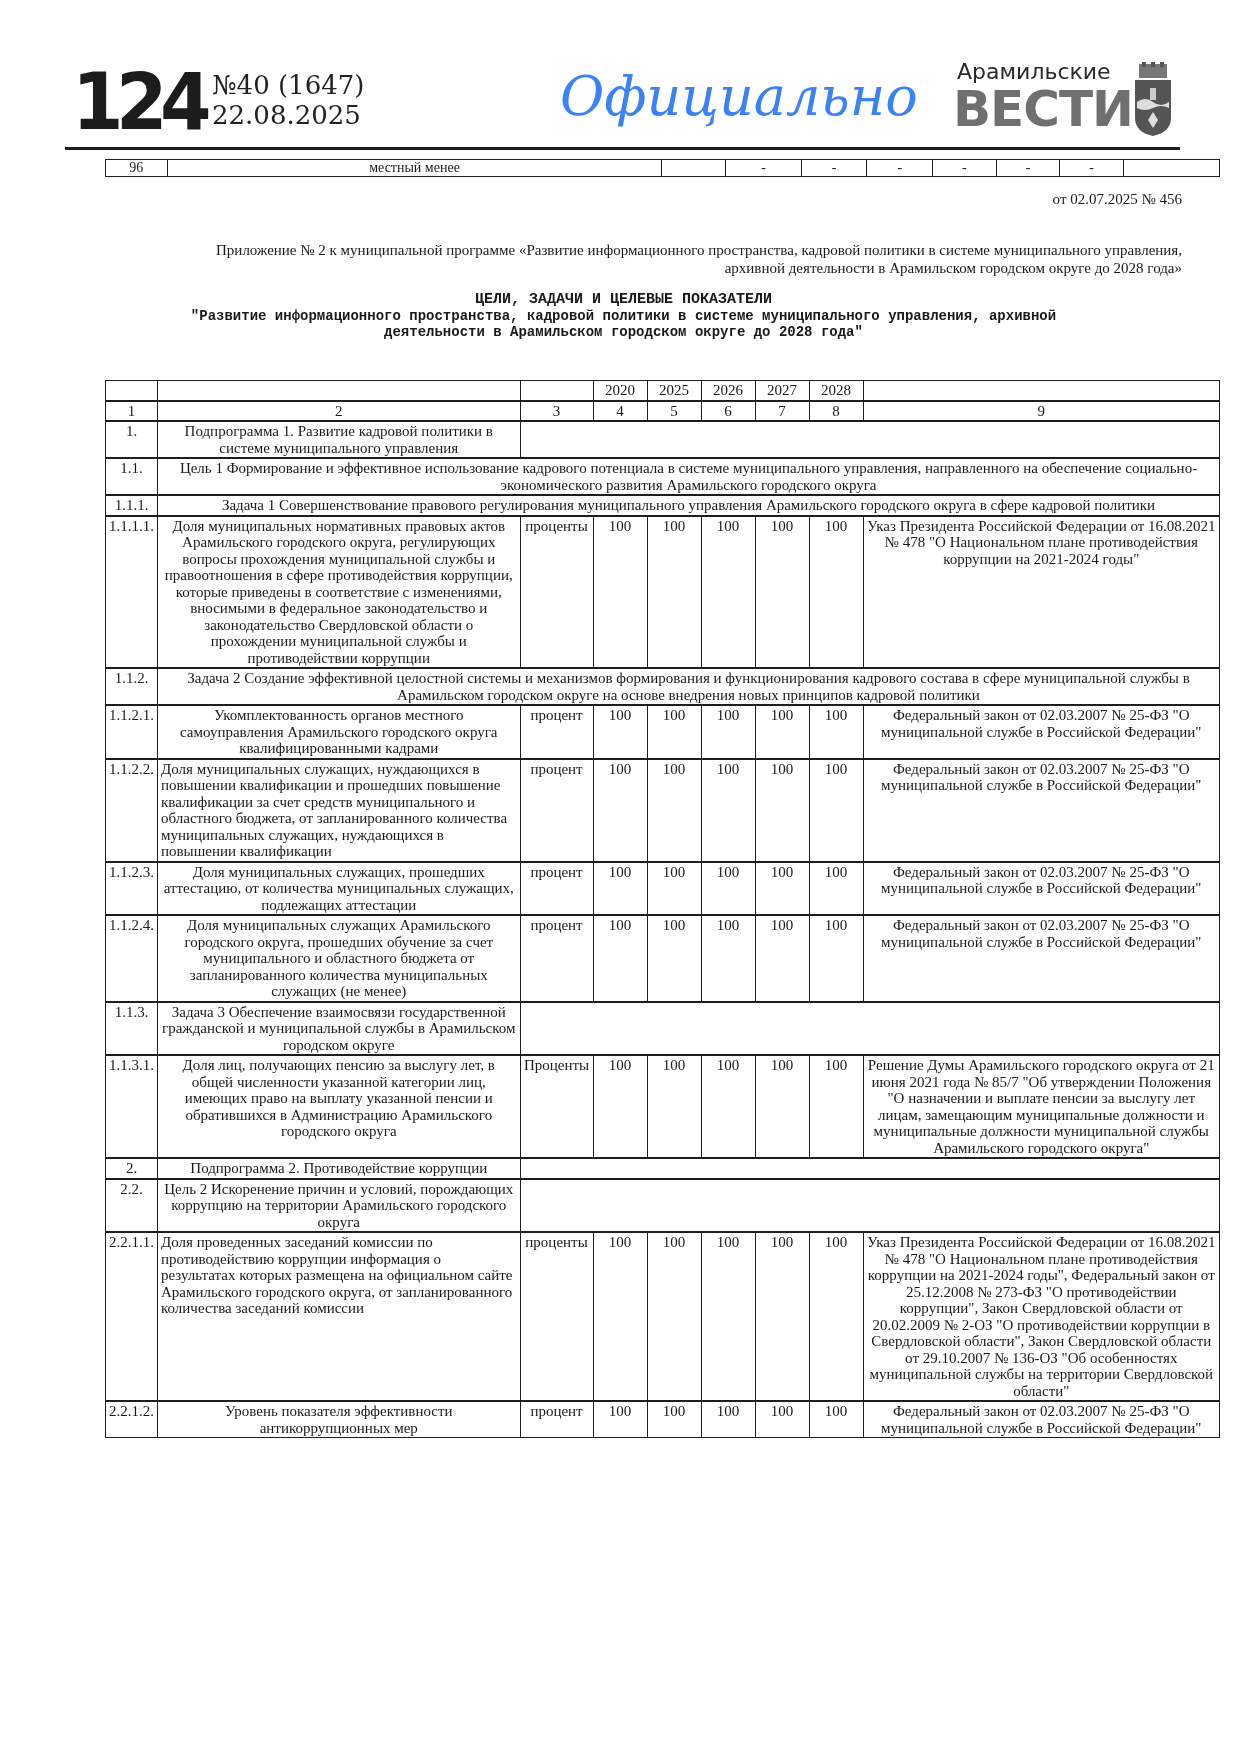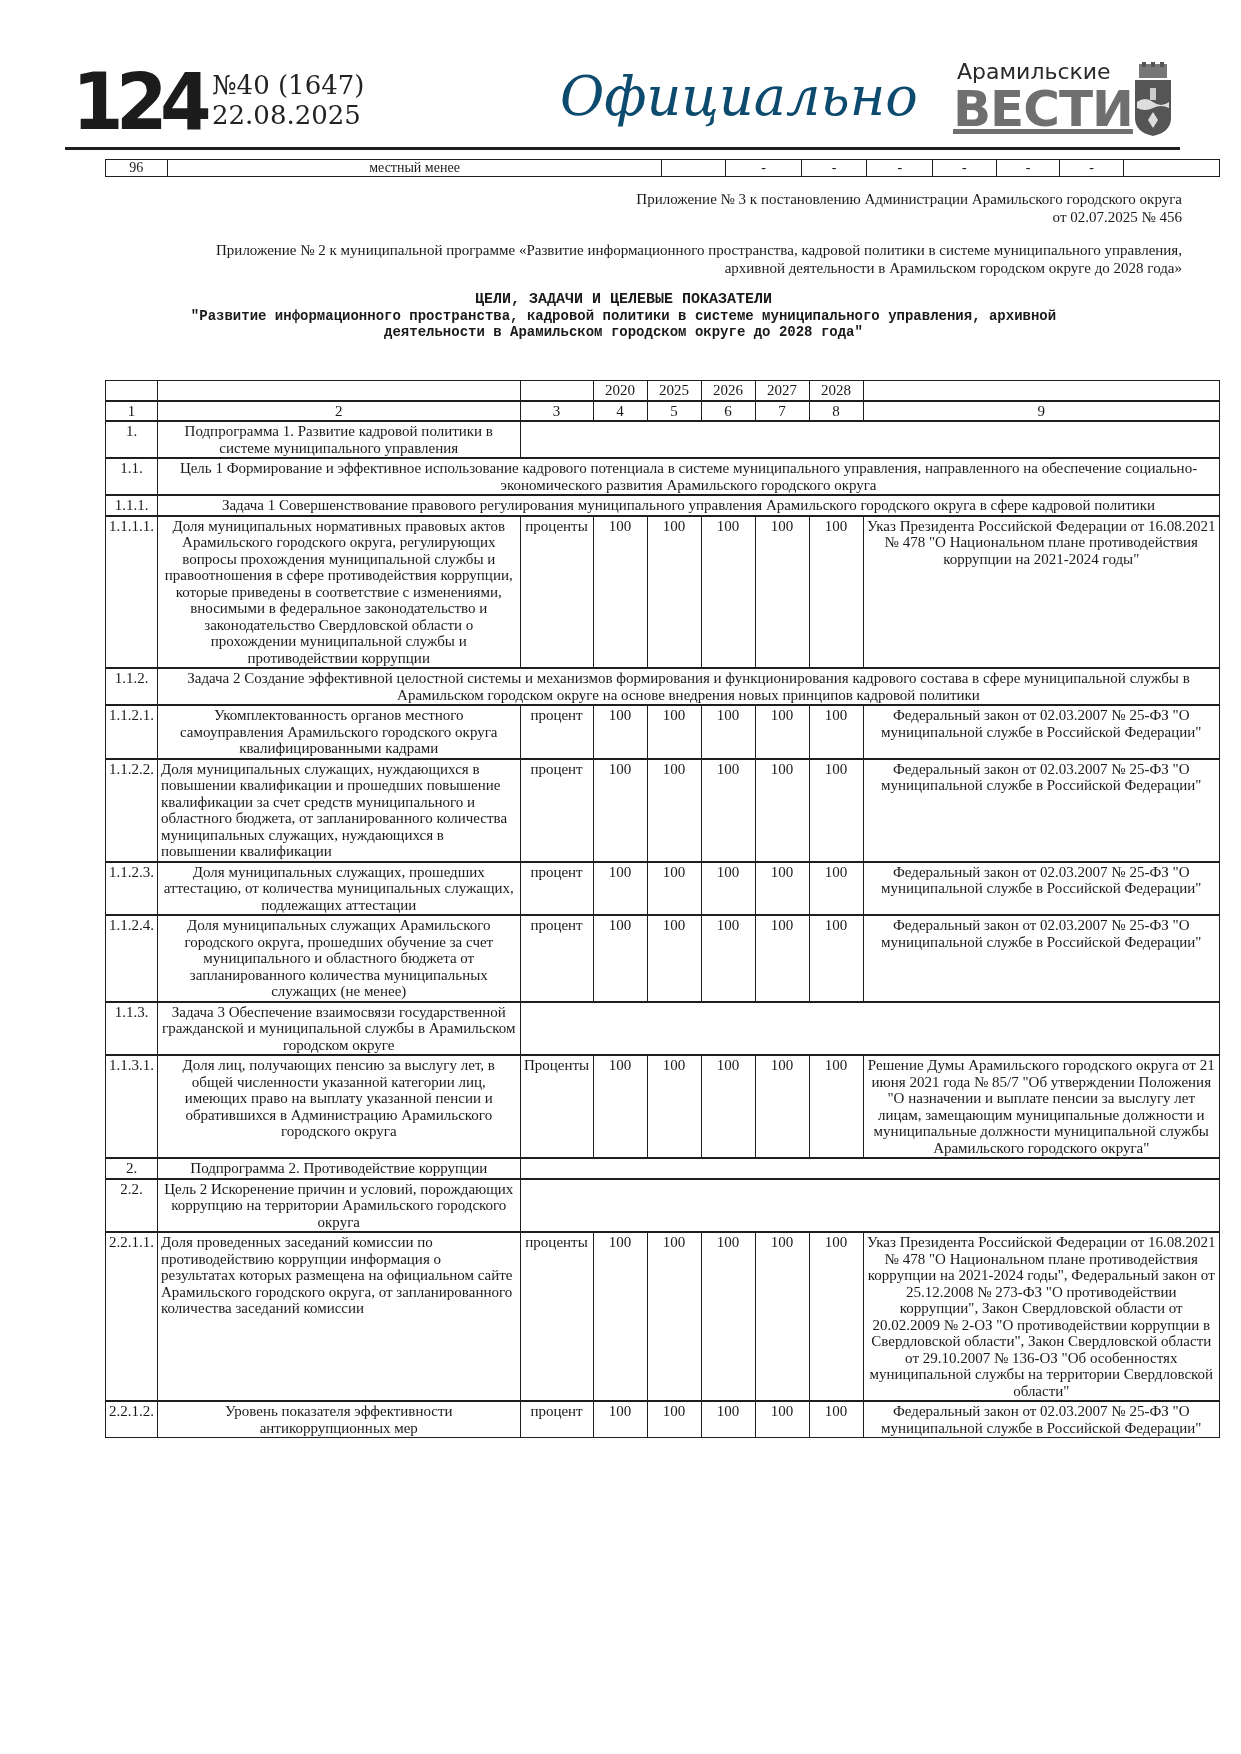--- a/index.html
+++ b/index.html
@@ -1,23 +1,23 @@
 <!DOCTYPE html>
 <html><head>
 <meta charset="utf-8">
 <style>
   html, body { margin:0; padding:0; background:#ffffff; }
   body { width:1241px; height:1754px; position:relative; overflow:hidden; color:#1a1a1a; font-family:"Liberation Serif", serif; }
   .abs { position:absolute; }
   .logo-num { left:72px; top:62px; font-family:"DejaVu Sans", sans-serif; font-weight:bold; font-size:78px; letter-spacing:-8px; line-height:80px; color:#1c1c1c; transform:scaleX(0.95); transform-origin:left; }
   .issue { left:212px; top:70px; font-family:"DejaVu Serif", serif; font-size:26px; line-height:30px; color:#222; }
-  .section-title { left:560px; top:62px; font-family:"DejaVu Serif", serif; font-style:italic; font-size:54px; line-height:70px; color:#0c4a6e; }
+  .section-title { left:560px; top:62px; font-family:"DejaVu Serif", serif; font-style:italic; font-size:54px; line-height:70px; color:#3b82f6; }
   .brand { left:953px; top:60px; width:160px; text-align:left; font-family:"DejaVu Sans", sans-serif; }
   .brand .small { font-size:22px; line-height:24px; color:#2a2a2a; display:block; padding-left:4px; }
-  .brand .big { font-size:50px; font-weight:bold; line-height:50px; color:#6f6f6f; display:block; letter-spacing:-1px;text-decoration:underline; }
+  .brand .big { font-size:50px; font-weight:bold; line-height:50px; color:#6f6f6f; display:block; letter-spacing:-1px; }
   .coat { left:1133px; top:62px; width:40px; height:74px; }
   .rule { left:65px; top:147px; width:1115px; height:3px; background:#1e1e1e; }
 
   table { border-collapse:collapse;margin-left:40px; }
   .budget { left:65px; top:159px; width:1115px; font-size:14px; }
   .budget td { border:1.5px solid #1e1e1e; height:16px; padding:0 2px; text-align:center; line-height:16px; }
 
   .annex3 { left:500px; top:190px; width:682px; text-align:right; font-size:15px; line-height:18px; }
   .annex2 { left:65px; top:241px; width:1117px; text-align:right; font-size:15px; line-height:18px; }
   .titles { left:65px; top:292px; width:1117px; text-align:center; font-weight:bold; line-height:16px;font-family:Liberation Mono, monospace; }
@@ -71,21 +71,20 @@
     <td style="width:60px">-</td>
     <td style="width:58px">-</td>
     <td style="width:58px">-</td>
     <td style="width:58px">-</td>
     <td style="width:90px"></td>
   </tr>
 </tbody>
   </table>
 
 <div class="abs annex3">
-  <div>Приложение № 3 к постановлению Администрации Арамильского городского округа</div>
   <div>от 02.07.2025 № 456</div>
 </div>
 <div class="abs annex2">
   <div>Приложение № 2 к муниципальной программе «Развитие информационного пространства, кадровой политики в системе муниципального управления,</div>
   <div>архивной деятельности в Арамильском городском округе до 2028 года»</div>
 </div>
 <div class="abs titles">
   <div class="t1">ЦЕЛИ, ЗАДАЧИ И ЦЕЛЕВЫЕ ПОКАЗАТЕЛИ</div>
   <div class="t3">"Развитие информационного пространства, кадровой политики в системе муниципального управления, архивной деятельности в Арамильском городском округе до 2028 года"</div>
 </div>

